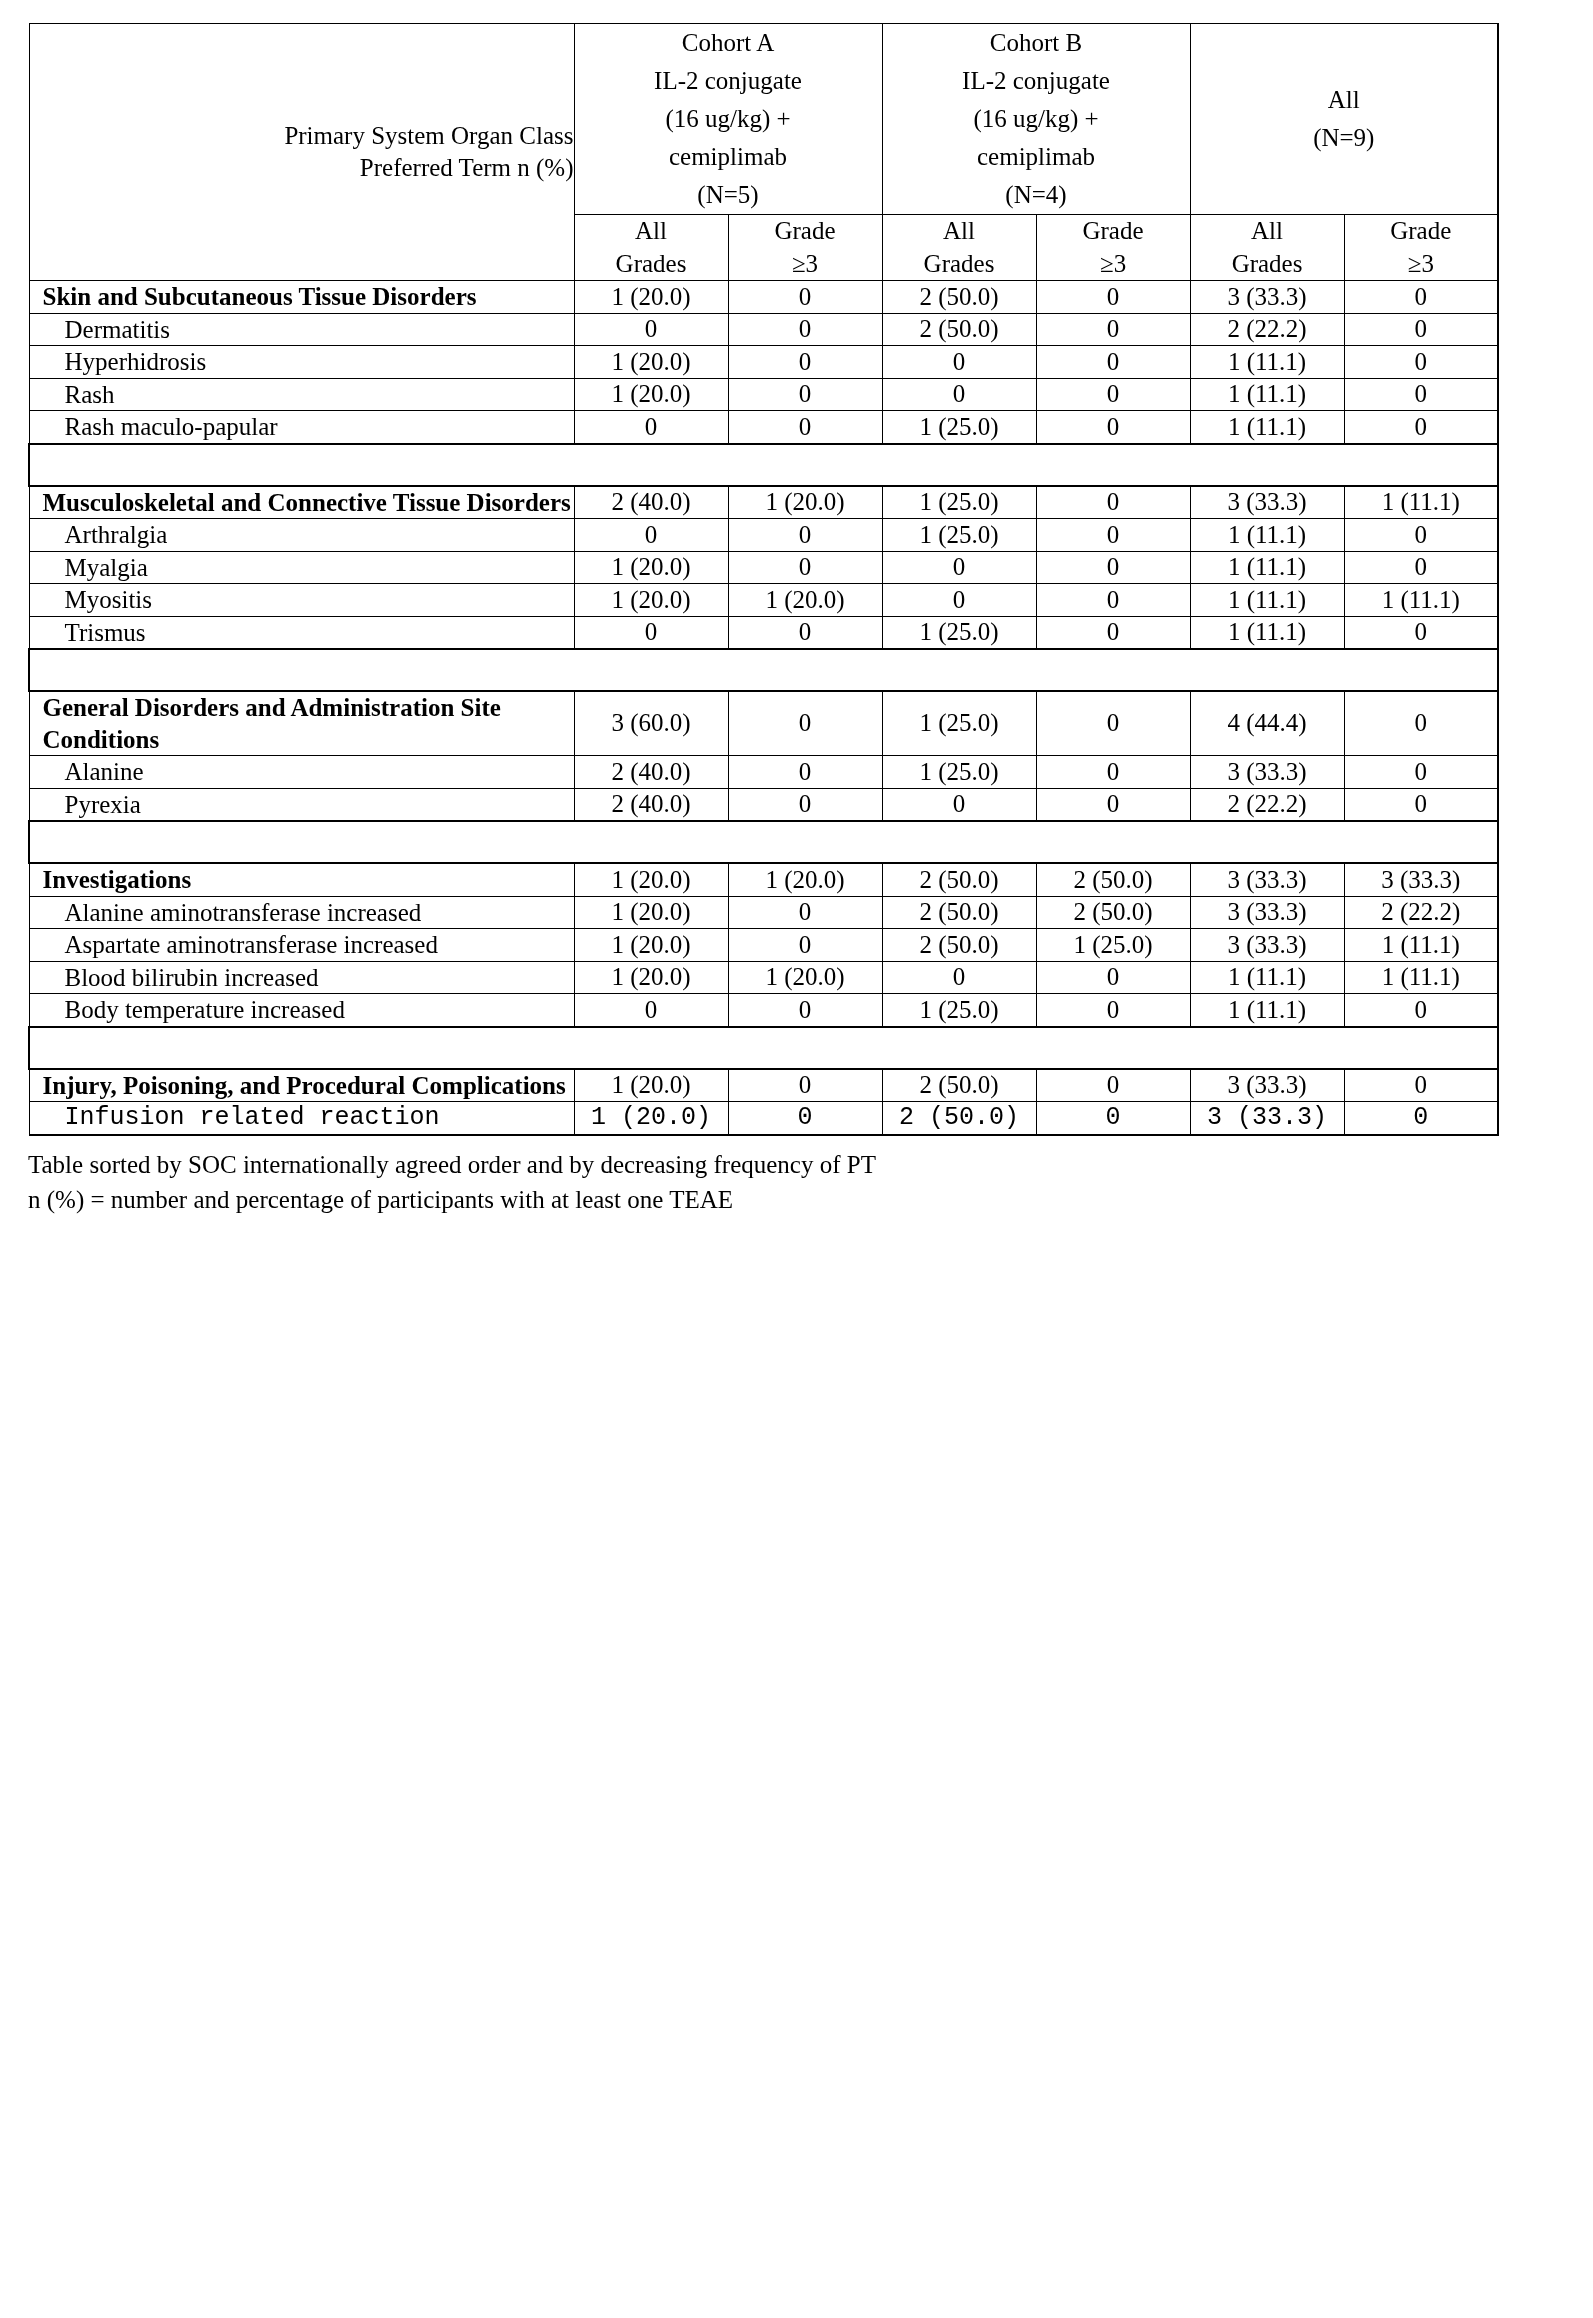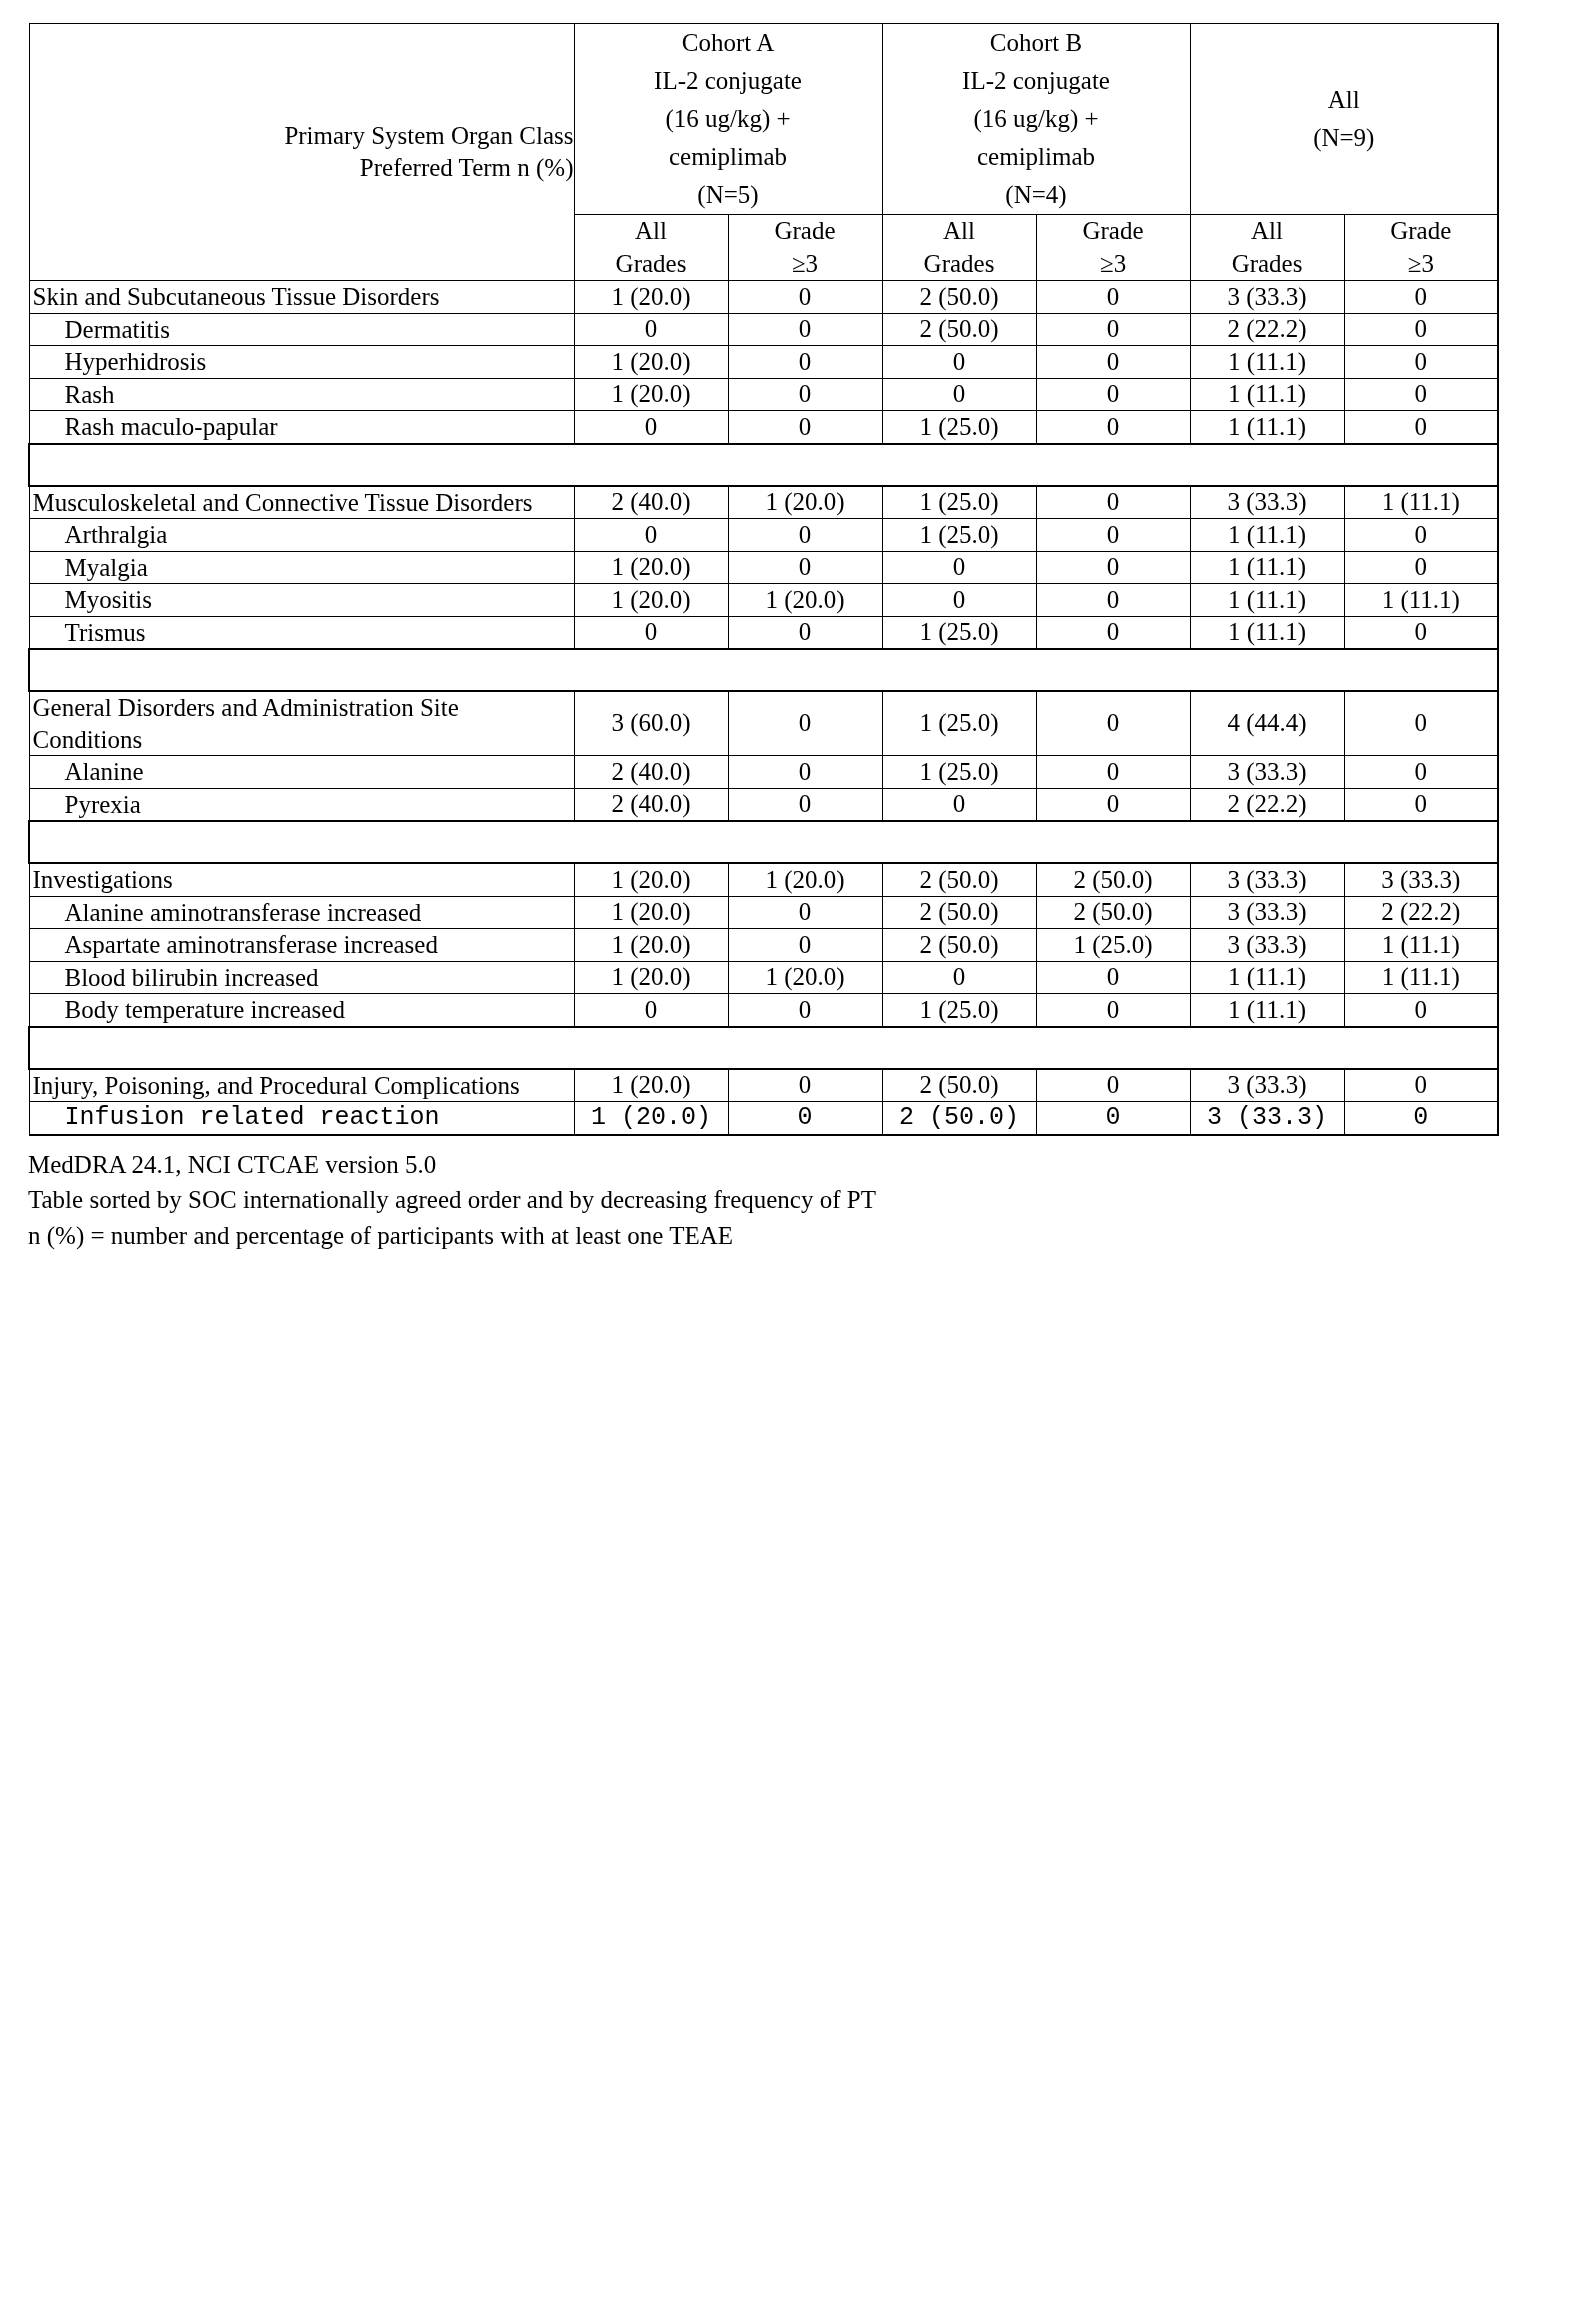--- a/index.html
+++ b/index.html
@@ -73,21 +73,21 @@
   th.hd-sub.last { border-right-width: 2.8px; }
   th.hd-sub .ln { display: block; }
 
   
   td.term {
     border-left-width: 2.8px;
     text-align: left;
     padding: 10.5px 8px 12px 6.5px;
     line-height: 1.26;
   }
-  td.term.soc   { padding-left: 3px; }
+  td.term.soc   { padding-left: 13px; font-weight: bold; }
   td.term.pt    { padding-left: 35px; text-indent: 0; }
   td.num {
     text-align: center;
     padding: 10.5px 2.4px 12px 2.4px;
     white-space: nowrap;
   }
   td.num.last { border-right-width: 2.8px; }
 
   tr.gap td {
     height: 42px;
@@ -363,19 +363,18 @@
           <td class="num">0</td>
           <td class="num">2 (50.0)</td>
           <td class="num">0</td>
           <td class="num">3 (33.3)</td>
           <td class="num last">0</td>
         </tr>
       </tbody>
   </table>
 
   <div class="notes">
-      <div>MedDRA 24.1, NCI CTCAE version 5.0</div>
       <div>Table sorted by SOC internationally agreed order and by decreasing frequency of PT</div>
       <div>n (%) = number and percentage of participants with at least one TEAE</div>
     </div>
 
 </div>
 
 
 </body></html>

